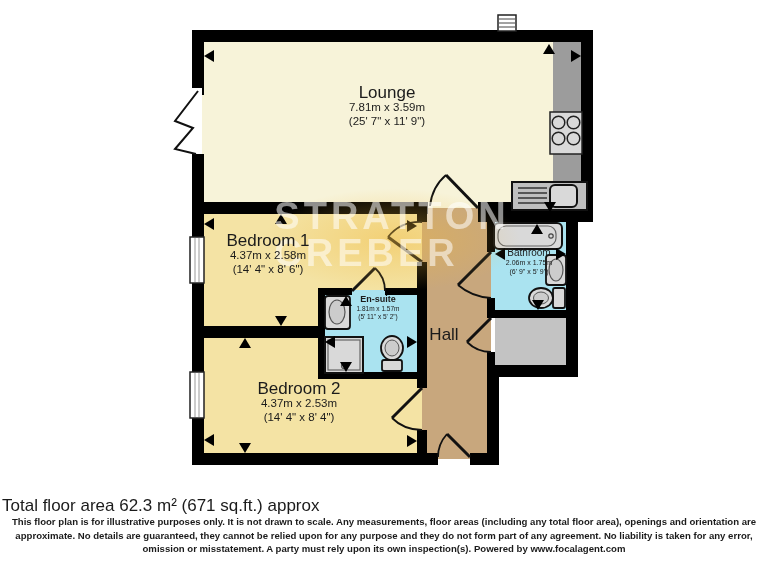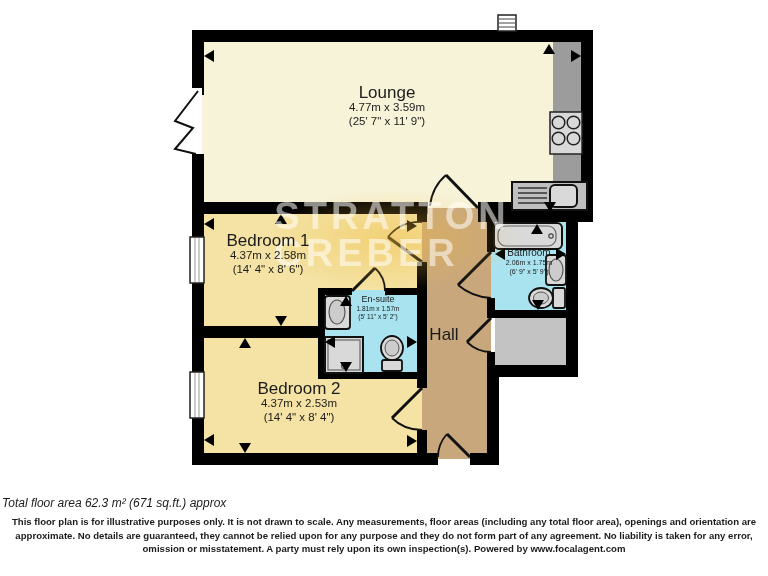--- a/index.html
+++ b/index.html
@@ -7,28 +7,28 @@
         font-family:"Liberation Sans",sans-serif;color:#1b1b1b;}
   .plan-svg{position:absolute;left:0;top:0;}
   .wall rect{fill:var(--wall,#000);}
   .arrowhead{fill:var(--wall,#000);}
   .door{stroke:#111;fill:none;}
   .room-label{position:absolute;transform:translateX(-50%);text-align:center;z-index:3;white-space:nowrap;}
   .rname{font-size:17px;line-height:17px;}
   .rdim{font-size:11.5px;line-height:13.5px;}
   .room-label.small .rname{font-size:10px;line-height:12px;text-align:center;}
   .room-label.small .rdim{font-size:7px;line-height:8.5px;}
-  .room-label.tiny .rname{font-size:9px;line-height:11px;}
+  .room-label.tiny .rname{font-size:9px;line-height:11px;font-weight:bold;}
   .room-label.tiny .rdim{font-size:6.5px;line-height:8px;}
   .watermark{position:absolute;left:392px;top:198px;transform:translateX(-50%);z-index:2;
              text-align:left;font-weight:bold;font-size:38px;line-height:37px;letter-spacing:4px;
              color:rgba(255,255,255,0.55);}
   .watermark-glow{position:absolute;left:262px;top:188px;width:260px;height:104px;z-index:1;
              background:radial-gradient(ellipse at center, rgba(240,185,60,0.45) 0%, rgba(240,185,60,0) 70%);}
-  .total-area{position:absolute;left:2px;top:496px;font-size:12px;z-index:3;font-style:italic;}
+  .total-area{position:absolute;left:2px;top:496px;font-size:17px;z-index:3;}
   .disclaimer{position:absolute;left:0;top:515px;width:768px;font-size:9.6px;line-height:1.42;
               text-align:center;z-index:3;padding:0 1px;box-sizing:border-box;font-weight:bold;}
 </style>
 </head>
 <body>
 
 <div class="page">
 
   <svg class="plan-svg" width="768" height="492" viewBox="0 0 768 492">
 
@@ -200,21 +200,21 @@
   </svg>
 
   <div class="watermark-glow"></div>
   <div class="watermark">
     <div>STRATTON</div>
     <div>CREBER</div>
   </div>
 
   <div class="room-label" style="left:387px;top:84px">
     <div class="rname">Lounge</div>
-    <div class="rdim">4.77m x 3.59m</div>
+    <div class="rdim">7.81m x 3.59m</div>
     <div class="rdim">(25' 7" x 11' 9")</div>
   </div>
 
   <div class="room-label" style="left:268px;top:232px">
     <div class="rname">Bedroom 1</div>
     <div class="rdim">4.37m x 2.58m</div>
     <div class="rdim">(14' 4" x 8' 6")</div>
   </div>
 
   <div class="room-label" style="left:299px;top:380px">

